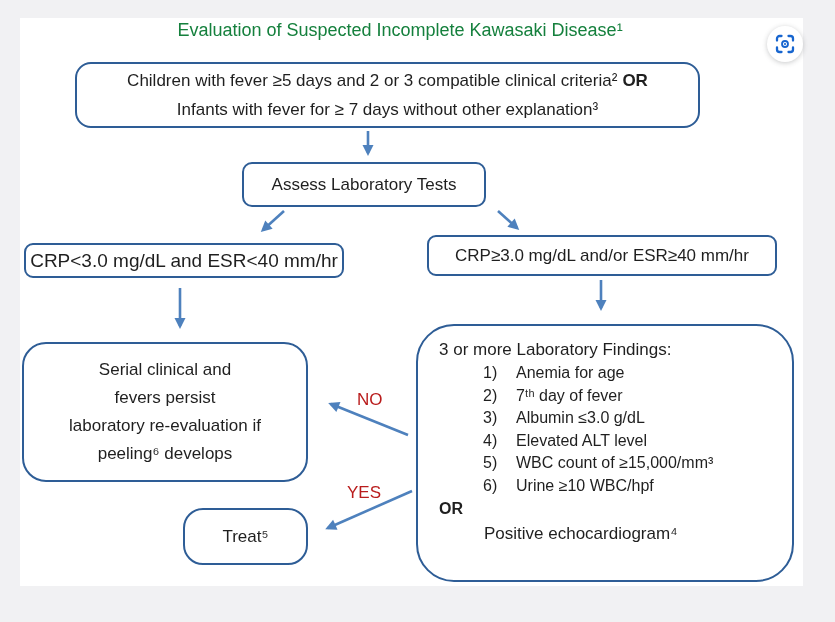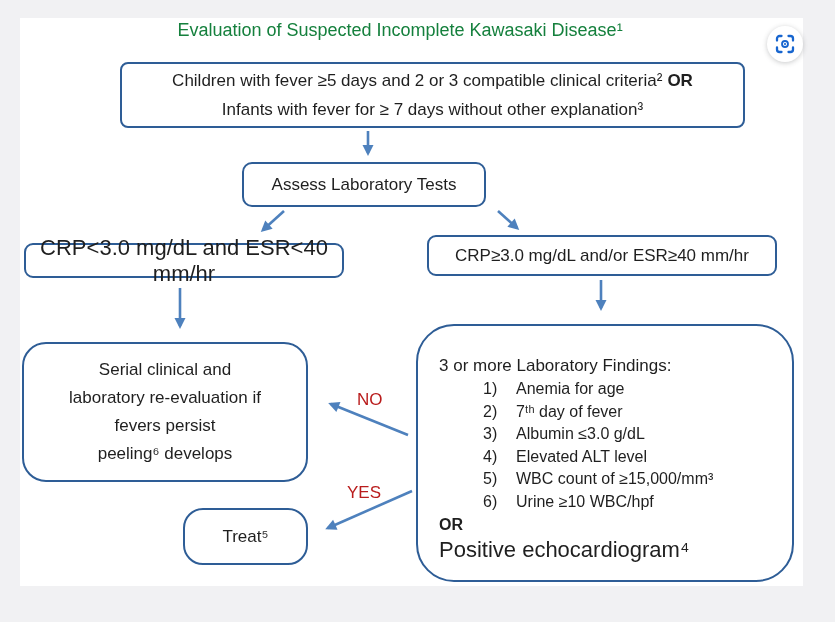--- a/index.html
+++ b/index.html
@@ -24,38 +24,38 @@
     box-shadow:0 1px 5px rgba(60,64,67,.28);
     display:flex;align-items:center;justify-content:center;
     cursor:pointer;
   }
   .box{
     position:absolute;box-sizing:border-box;background:#fff;
     border:2.5px solid #2e5d96;
     display:flex;align-items:center;justify-content:center;
     flex-direction:column;text-align:center;
   }
-  #box-criteria{left:75px;top:62px;width:625px;height:66px;border-radius:8px;font-size:17px;line-height:29px;margin-left:45px;}
+  #box-criteria{left:75px;top:62px;width:625px;height:66px;border-radius:16px;font-size:17px;line-height:29px;}
   #box-assess{left:242px;top:162px;width:244px;height:45px;border-radius:10px;font-size:17px;}
-  #box-crp-low{left:24px;top:243px;width:320px;height:35px;border-radius:9px;font-size:22px;}
+  #box-crp-low{left:24px;top:243px;width:320px;height:35px;border-radius:9px;font-size:19px;}
   #box-crp-high{left:427px;top:235px;width:350px;height:41px;border-radius:9px;font-size:17px;}
   #box-serial{left:22px;top:342px;width:286px;height:140px;border-radius:24px;font-size:17px;line-height:28px;}
   #box-labs{
     left:416px;top:324px;width:378px;height:258px;border-radius:38px;
     display:block;text-align:left;font-size:16px;
     padding:12px 12px 0 16px;
   }
   #box-treat{left:183px;top:508px;width:125px;height:57px;border-radius:20px;font-size:17px;}
   .or-inline{font-weight:bold;margin-left:5px;}
-  .labs-heading{font-size:17px;line-height:24px;padding-left:5px;margin-top:16px;}
+  .labs-heading{font-size:17px;line-height:24px;padding-left:5px;}
   .lab-item{display:flex;padding-left:49px;line-height:22.5px;}
   .lab-num{width:33px;flex:none;}
   .lab-text{width:272px;}
   .labs-or{font-weight:bold;line-height:24px;padding-left:5px;}
-  .labs-footer{font-size:22px;line-height:26px;padding-left:5px;}
+  .labs-footer{font-size:17px;line-height:26px;padding-left:5px;margin-left:45px;}
   .edge-label{position:absolute;font-size:17px;color:#b91c1c;}
   #label-no{left:357px;top:390px;}
   #label-yes{left:347px;top:483px;}
   #flow-arrows{position:absolute;left:0;top:0;pointer-events:none;}
 </style>
 </head>
 <body>
 
 <div class="canvas"></div>
 
@@ -107,22 +107,22 @@
 <div class="box" id="box-crp-low">
   <div>CRP&lt;3.0 mg/dL and ESR&lt;40 mm/hr</div>
 </div>
 
 <div class="box" id="box-crp-high">
   <div>CRP≥3.0 mg/dL and/or ESR≥40 mm/hr</div>
 </div>
 
 <div class="box" id="box-serial">
   <div>Serial clinical and</div>
+  <div>fevers persist</div>
   <div>laboratory re-evaluation if</div>
-  <div>fevers persist</div>
   <div>peeling⁶ develops</div>
 </div>
 
 <div class="box" id="box-labs">
   <div class="labs-heading">3 or more Laboratory Findings:</div>
   <div class="lab-item">
     <span class="lab-num">1)</span>
     <span class="lab-text">Anemia for age</span>
   </div>
   <div class="lab-item">

